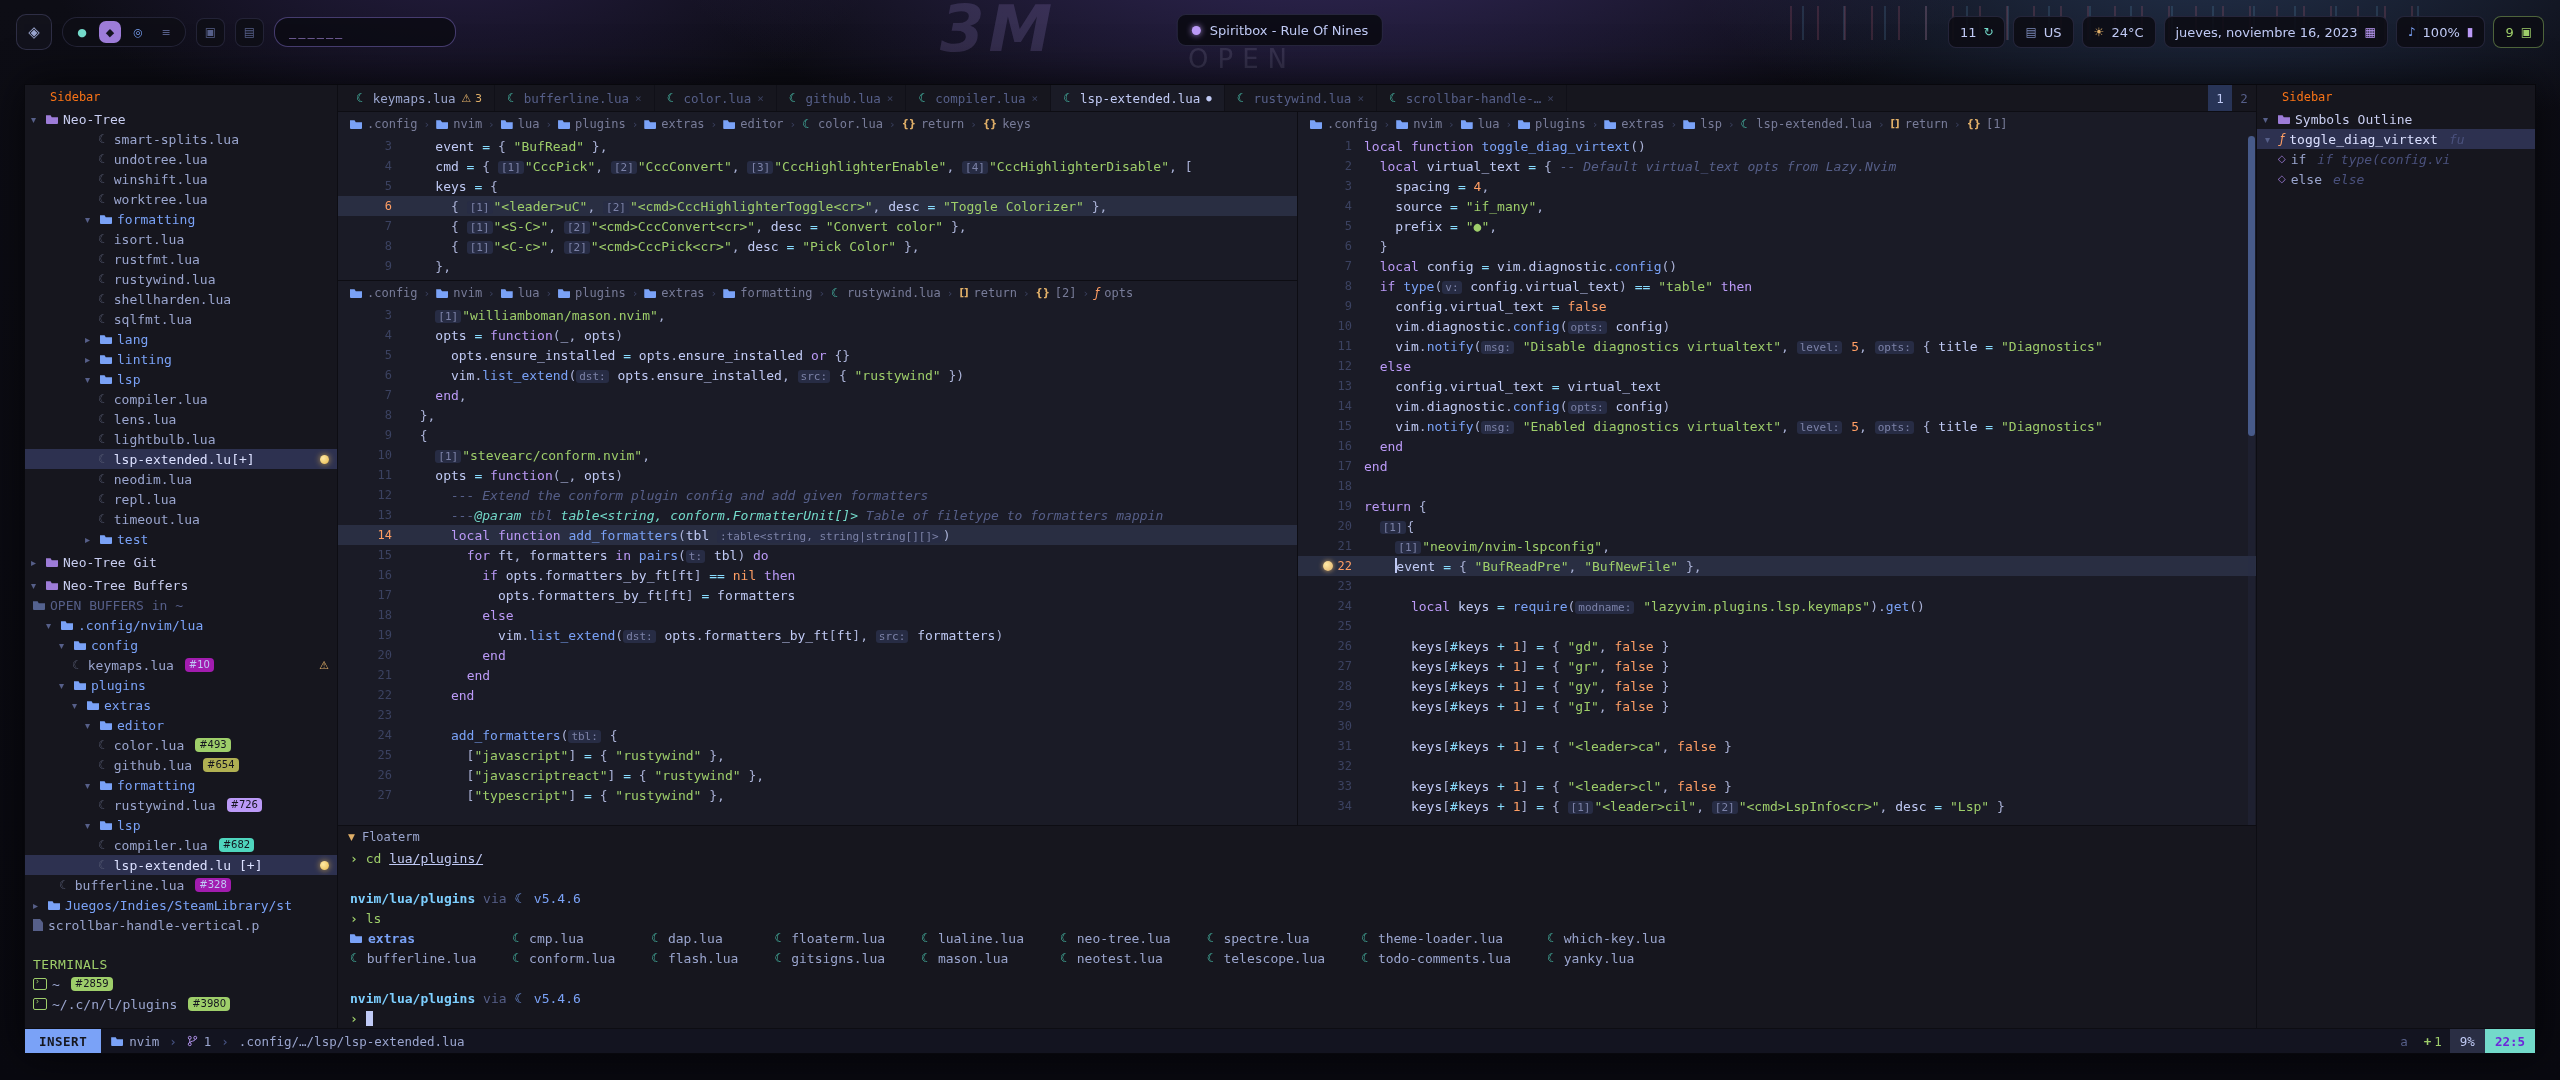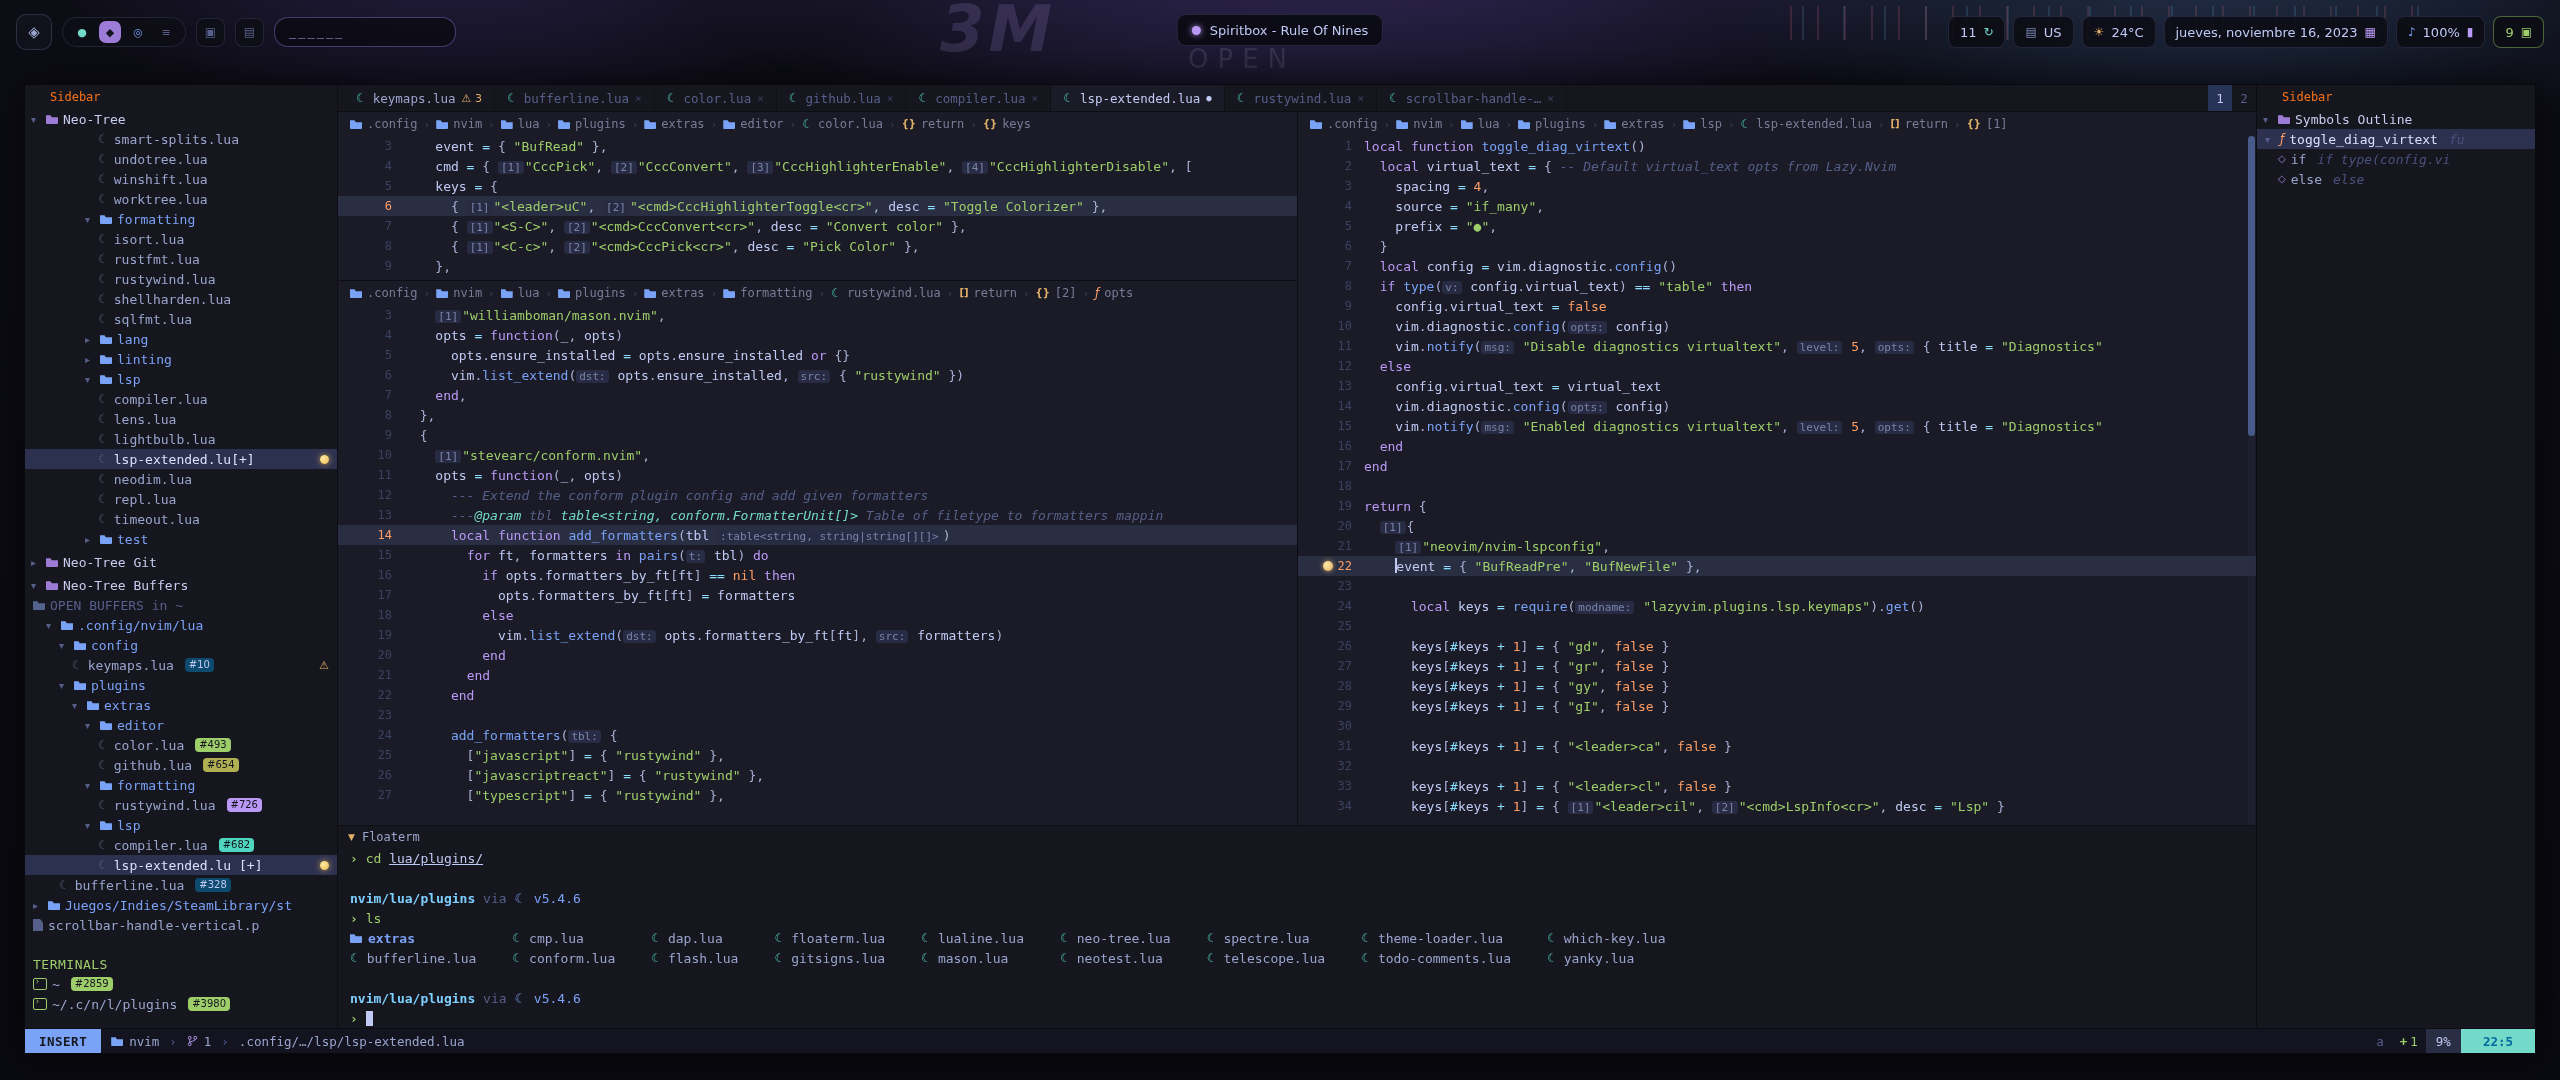--- a/index.html
+++ b/index.html
@@ -61,21 +61,21 @@
   .chev{color:var(--dim);font:10px "DejaVu Sans",sans-serif;width:10px;flex:none}
   .lab{overflow:hidden;white-space:nowrap}
   .lab-sect{color:#c8cdf0}
   .lab-folder{color:var(--blue)}
   .lab-file{color:#9aa5ce}
   .lab-caps{color:var(--dim)}
   .lab-green{color:var(--green);letter-spacing:.5px}
   .row.sel .lab{color:#dbe0ff}
   .detail{color:#4a517d;font-style:italic;margin-left:6px;overflow:hidden;text-overflow:clip}
   .badge{font:10px "DejaVu Sans",sans-serif;line-height:1;padding:2px 4px;border-radius:4px;margin-left:6px;flex:none}
-  .b-gray{background:#0c4a6e;color:var(--fgb)}
+  .b-gray{background:#a21caf;color:var(--fgb)}
   .b-green{background:var(--green);color:#14141f}
   .b-olive{background:#b0b052;color:#14141f}
   .b-purple{background:var(--purple);color:#14141f}
   .b-teal{background:#4fd6be;color:#14141f}
   .warnic{color:var(--yellow);margin-left:auto;font:11px "DejaVu Sans",sans-serif;flex:none}
   .bulb{width:9px;height:9px;border-radius:50%;margin-left:auto;flex:none;
     background:radial-gradient(circle at 35% 35%,#ffe9a3,#e8b84b);box-shadow:0 0 6px rgba(232,184,75,.8)}
   
   .ic{display:inline-block;flex:none}
   .ic-folder{width:12px;height:10px;background:var(--blue);border-radius:1px;
@@ -153,21 +153,21 @@
   .status{height:24px;flex:none;display:flex;align-items:stretch;background:#131420;font-size:12.5px;border-top:1px solid var(--line)}
   .st-mode{display:flex;align-items:center;padding:0 14px;background:var(--blue);color:#15161e;font-weight:bold;letter-spacing:.5px}
   .st-seg{display:flex;align-items:center;gap:6px;padding:0 10px;color:#9aa5ce}
   .st-sep{display:flex;align-items:center;color:#44507e;font-weight:bold}
   .st-path{color:#9aa5ce}
   .st-right{margin-left:auto;display:flex;align-items:stretch}
   .st-misc{display:flex;align-items:center;padding:0 8px;color:var(--dim)}
   .st-plus{display:flex;align-items:center;gap:3px;padding:0 8px;color:var(--green)}
   .plus-ic{font-weight:bold}
   .st-pct{display:flex;align-items:center;padding:0 10px;background:#2a2e44;color:var(--fgb)}
-  .st-pos{display:flex;align-items:center;padding:0 22px;background:var(--teal);color:#0369a1;font-weight:bold}
+  .st-pos{display:flex;align-items:center;padding:0 10px;background:var(--teal);color:#6d28d9;font-weight:bold}
 </style>
 </head>
 <body>
 
 <div class="wallpaper">
   <div class="wm1">3M</div>
   <div class="wm2">OPEN</div>
   <div class="lights"></div>
 </div>
 

